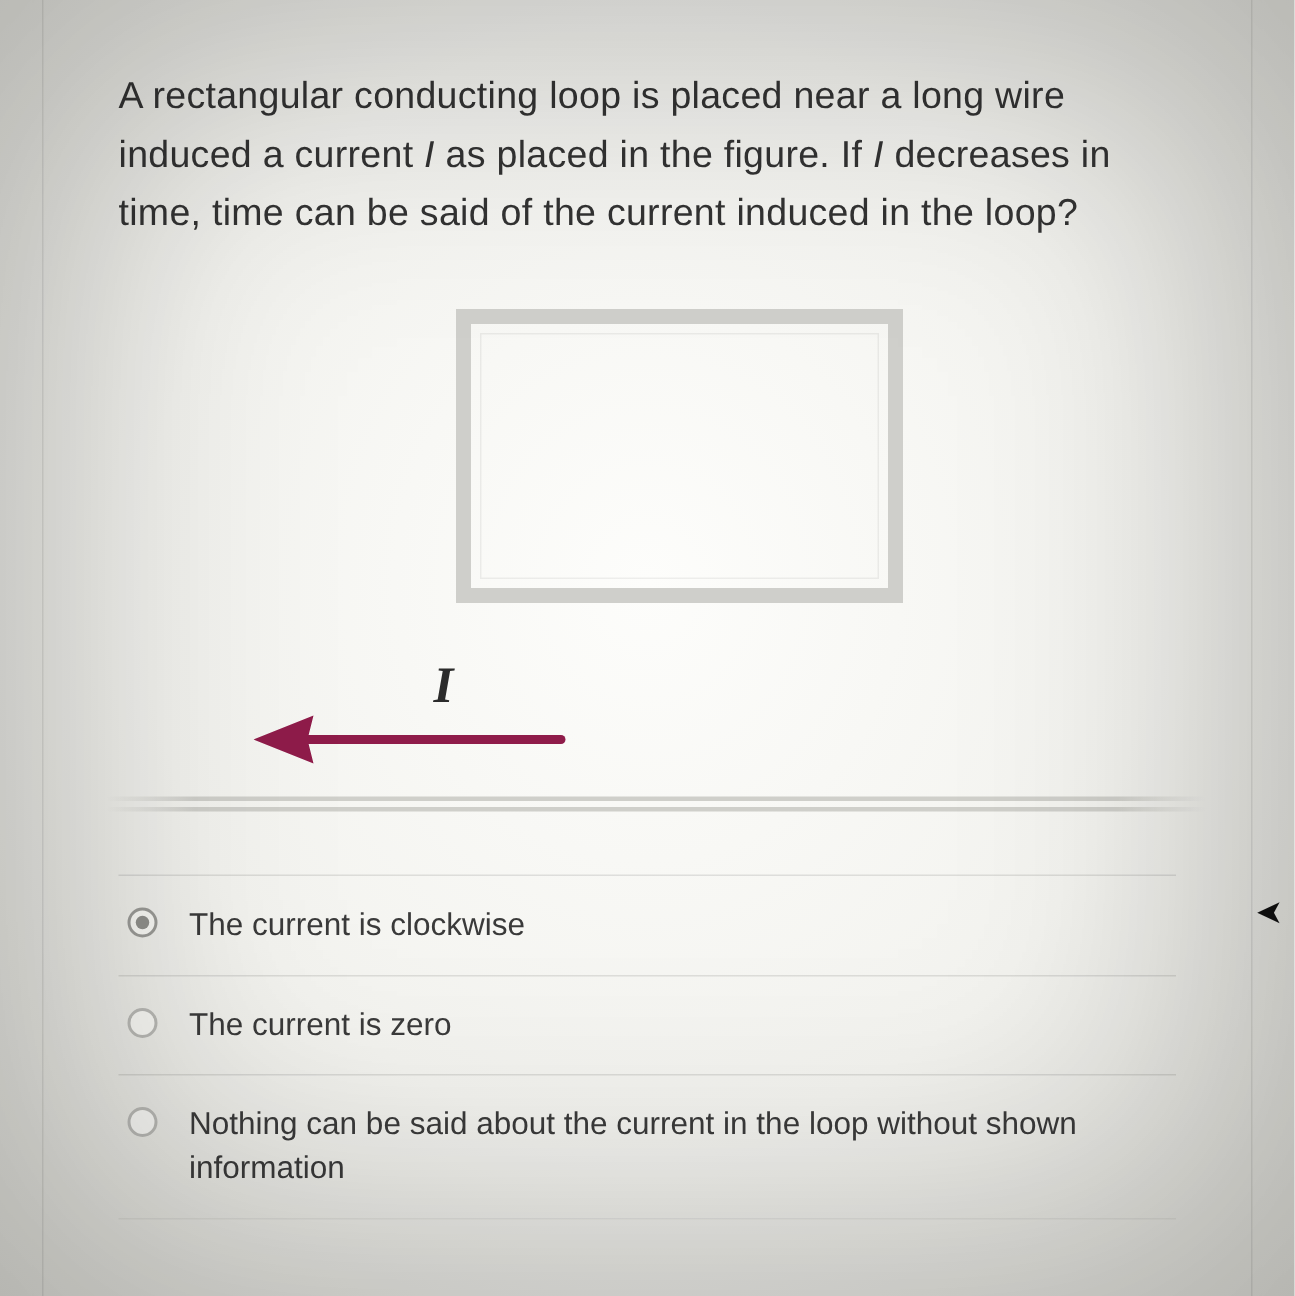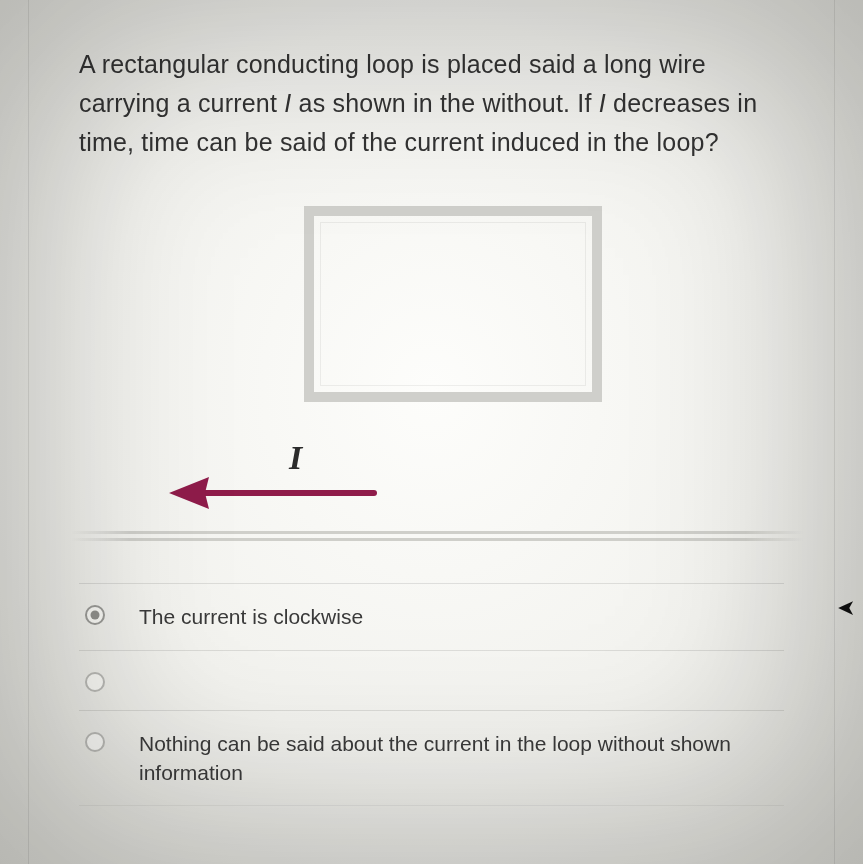--- a/index.html
+++ b/index.html
@@ -101,21 +101,21 @@
     border-radius: 2px;
   }
   .wire::before { top: 0; }
   .wire::after  { top: 7px; }
   .options {
     margin-top: 22px;
   }
   .option {
     display: flex;
     align-items: flex-start;
-    gap: 34px;
+    gap: 21px;
     padding: 18px 6px;
     border-top: 1px solid rgba(0,0,0,0.10);
     font-size: 21px;
     color: #3a3a3a;
     line-height: 1.4;
     filter: blur(0.2px);
   }
   .option:last-child { border-bottom: 1px solid rgba(0,0,0,0.05); }
   .radio {
     flex: 0 0 auto;
@@ -149,21 +149,21 @@
     transform: scaleX(-1);
     filter: blur(0.3px);
   }
 </style>
 </head>
 <body>
 
 <div class="card">
 
   <div class="question-text">
-    <span>A rectangular conducting loop is placed said a long wire carrying a current </span><span class="ital">I</span><span> as shown in the without. If </span><span class="ital">I</span><span> decreases in time, time can be said of the current induced in the loop?</span>
+    <span>A rectangular conducting loop is placed near a long wire induced a current </span><span class="ital">I</span><span> as placed in the figure. If </span><span class="ital">I</span><span> decreases in time, time can be said of the current induced in the loop?</span>
   </div>
 
   <div class="figure">
     <div class="loop-outer">
       <div class="loop-inner"></div>
     </div>
 
     <div class="arrow-wrap">
       <div class="i-label">I</div>
       <svg class="arrow-svg" width="210" height="40" viewBox="0 0 210 40">
@@ -175,20 +175,21 @@
     <div class="wire"></div>
   </div>
 
   <div class="options">
     <div class="option">
       <div class="radio selected"></div>
       <div>The current is clockwise</div>
     </div>
     <div class="option">
       <div class="radio"></div>
+      <div>The current is zero</div>
     </div>
     <div class="option">
       <div class="radio"></div>
       <div>Nothing can be said about the current in the loop without shown information</div>
     </div>
   </div>
 
 </div>
 
 <div class="cursor">➤</div>

